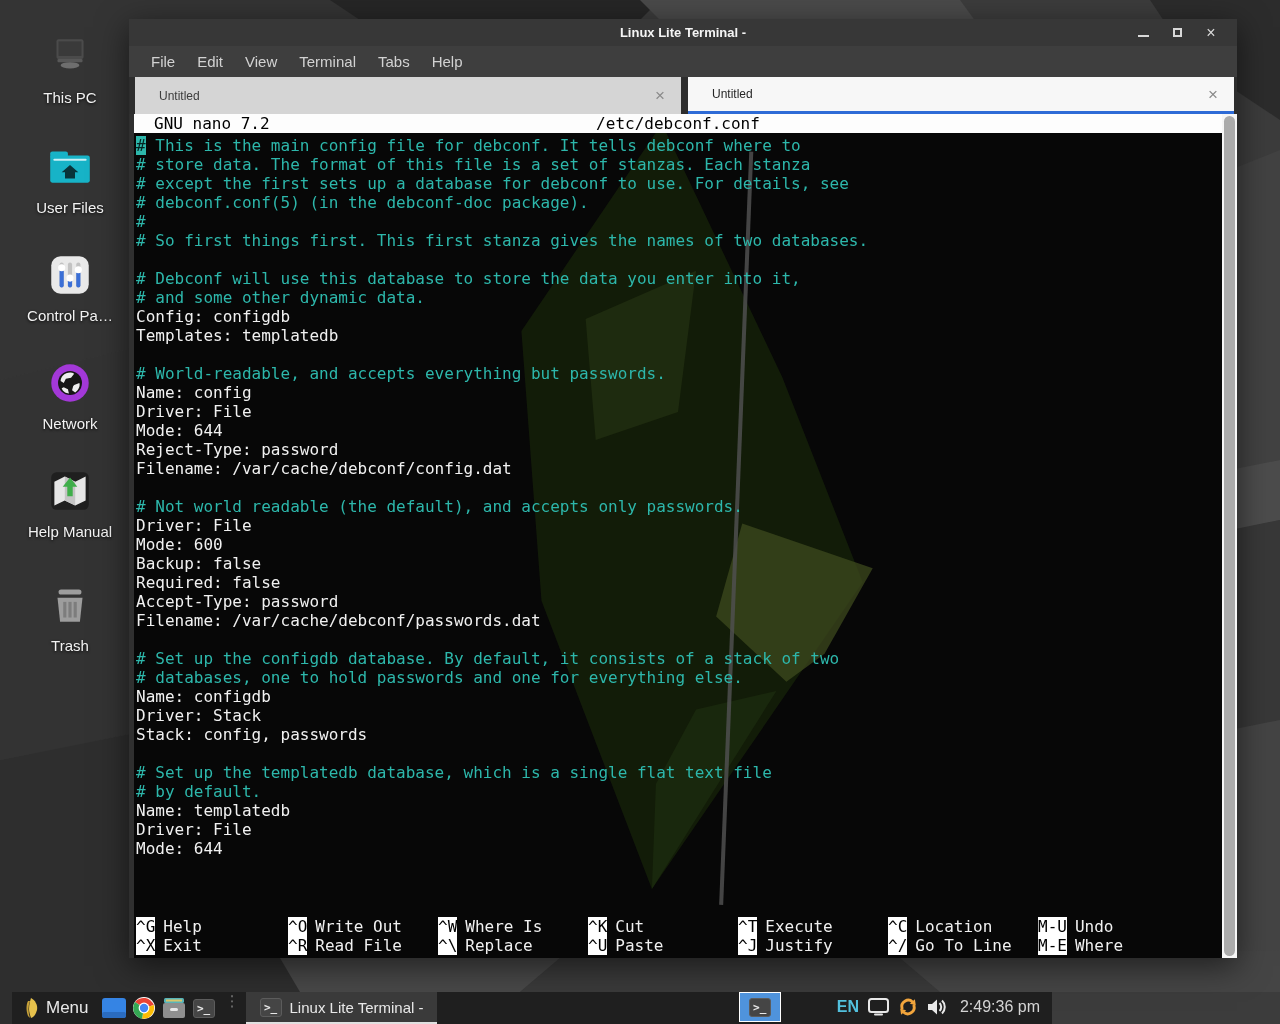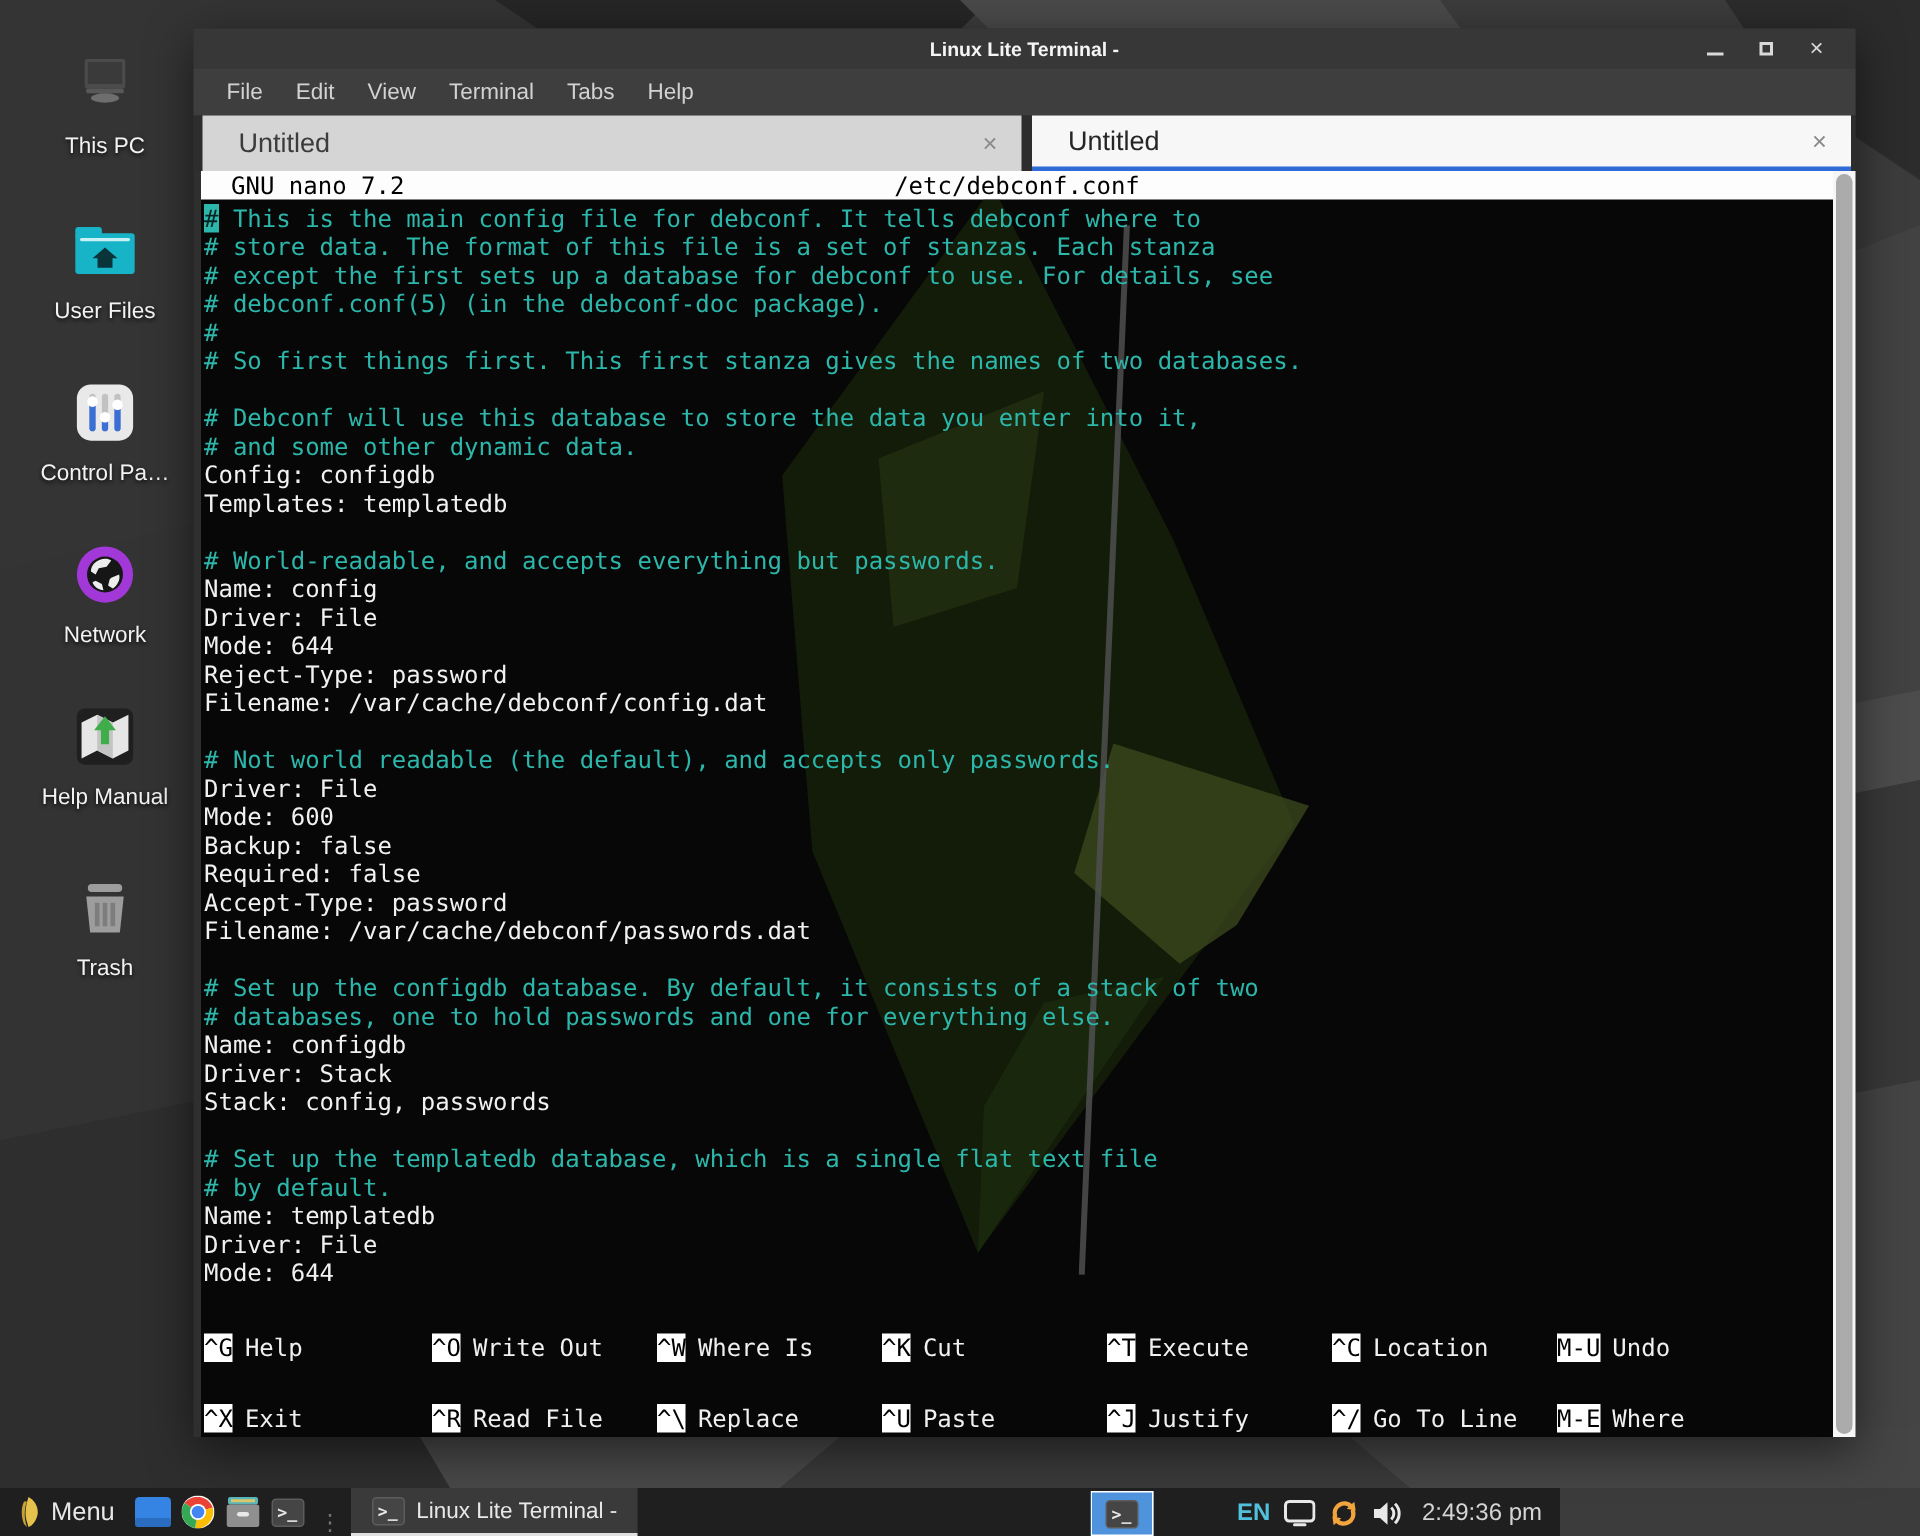--- a/index.html
+++ b/index.html
@@ -25,21 +25,21 @@
   .winbtn { width:20px; height:20px; display:flex; align-items:center; justify-content:center; cursor:pointer; }
   .glyph-min { width:11px; height:2px; background:#d9d9d9; margin-top:6px; }
   .glyph-max { width:9px; height:9px; border:2px solid #d9d9d9; }
   .glyph-close { color:#d9d9d9; font-size:16px; line-height:16px; }
 
   .menubar { height:31px; background:#3e3e3e; display:flex; align-items:center; padding-left:11px; flex:0 0 auto; }
   .menu-item { color:#d2d2d2; font-size:15px; padding:0 11px; cursor:pointer; }
 
   .tabbar { height:37px; background:#2d2d2d; display:flex; align-items:stretch; padding-left:6px; padding-right:3px; gap:7px; flex:0 0 auto; }
   .tab { flex:1; background:#d5d5d5; display:flex; align-items:center; padding:0 16px 0 24px; cursor:pointer; }
-  .tab .tab-label { font-size:18px; color:#3c3c3c; }
+  .tab .tab-label { font-size:12px; color:#3c3c3c; }
   .tab.active { background:#f7f7f7; border-bottom:3px solid var(--tab-underline,#2e6bd6); }
   .tab.active .tab-label { color:#262626; }
   .tabx { margin-left:auto; color:#8a8a8a; font-size:17px; line-height:17px; cursor:pointer; }
 
   .term-body { flex:1; display:flex; min-height:0; }
   .term-main { flex:1; background:#070707; margin-left:5px; display:flex; flex-direction:column;
                font-family:"DejaVu Sans Mono", monospace; font-size:16px; position:relative; min-width:0; }
   .scrollbar { width:15px; background:#f6f6f6; position:relative; flex:0 0 auto; }
   .thumb { position:absolute; left:2px; right:2px; top:2px; bottom:2px; background:#ababab; border-radius:7px; }
 
@@ -48,27 +48,27 @@
   .nh-center { position:absolute; left:0; right:0; text-align:center; }
 
   .nano-lines { flex:1; position:relative; overflow:hidden; padding-top:3px; }
   .nano-lines svg.watermark { position:absolute; left:0; top:0; width:100%; height:100%; }
   .line { height:19px; line-height:19px; white-space:pre; padding-left:2px; position:relative; z-index:1; color:var(--plain-color,#f1f1f1); }
   .line.c { color:var(--comment-color,#2db7ab); }
   .cursor { background:var(--comment-color,#2db7ab); color:#052320; }
 
   .nano-shortcuts { flex:0 0 auto; display:grid; grid-template-columns:152px repeat(5,150px) 1fr;
                     padding:0 0 3px 2px; position:relative; z-index:1; }
-  .sc { height:19px; line-height:19px; white-space:pre;margin-top:28px; }
+  .sc { height:19px; line-height:19px; white-space:pre; }
   .key { background:#ffffff; color:#000; }
   .lbl { color:#f0f0f0; margin-left:8px; }
 
   
-  .taskbar { position:absolute; left:0; bottom:0; width:1040px; height:32px; background:#1f1f1f;
-             display:flex; align-items:flex-end; }
+  .taskbar { position:absolute; left:12px; bottom:0; width:1040px; height:32px; background:#1f1f1f;
+             display:flex; align-items:flex-start; }
   .menu-button { display:flex; align-items:center; gap:7px; padding:0 10px 0 10px; height:32px; cursor:pointer; }
   .menu-button .menu-label { color:#e8e8e8; font-size:17px; }
   .launcher { width:30px; height:32px; display:flex; align-items:center; justify-content:center; cursor:pointer; }
   .tb-sep { color:#777; font-size:15px; padding:0 6px; }
   .task-button { height:32px; background:#3a3a3a; border-bottom:2px solid #e0e0e0; display:flex; align-items:center;
                  gap:8px; padding:0 14px; cursor:pointer; }
   .task-button .task-label { color:#e8e8e8; font-size:15px; white-space:nowrap; }
   .term-glyph { width:22px; height:19px; background:#454545; border:1px solid #5c5c5c; border-radius:3px;
                 color:#e8e8e8; font-family:"DejaVu Sans Mono", monospace; font-size:11px; line-height:17px;
                 text-align:center; font-weight:bold; }

